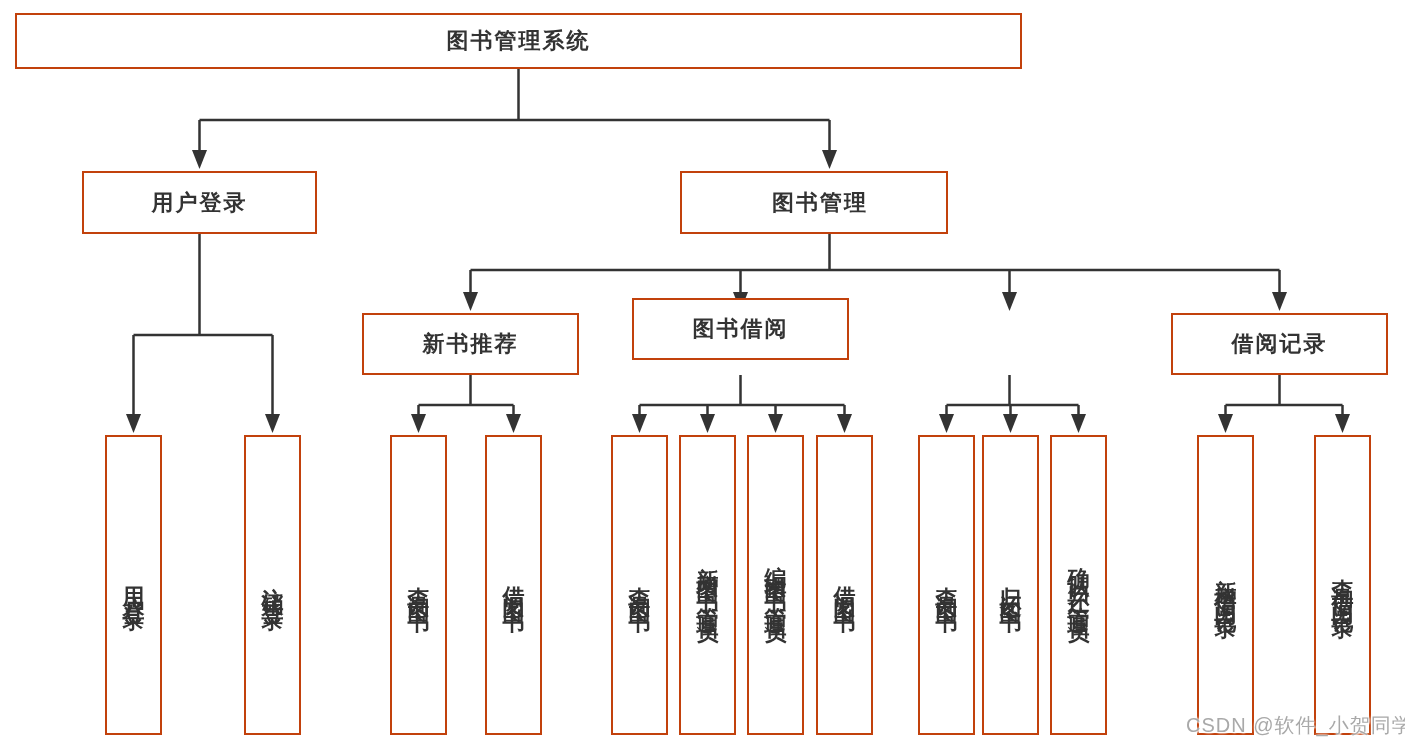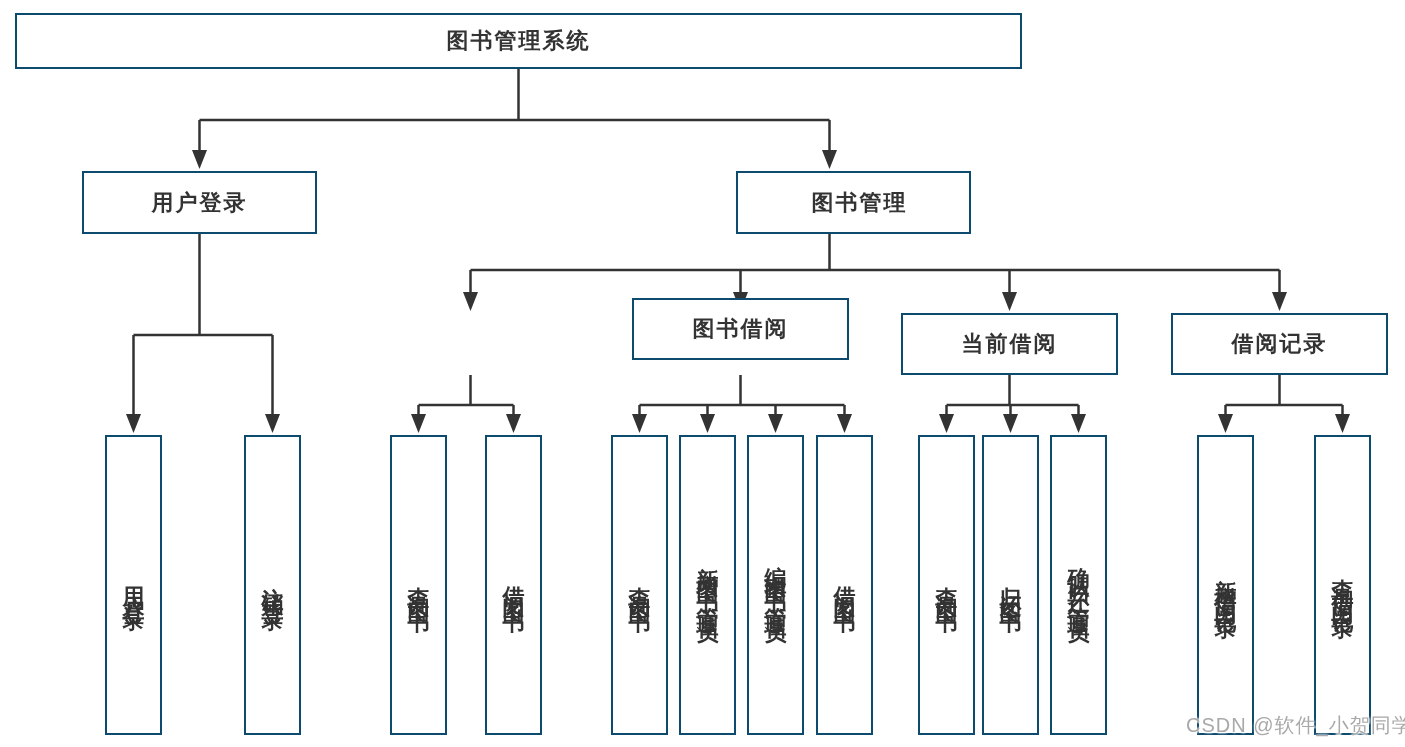--- a/index.html
+++ b/index.html
@@ -17,21 +17,21 @@
   }
   .connectors {
     position: absolute;
     left: 0;
     top: 0;
     z-index: 1;
   }
   .box {
     position: absolute;
     box-sizing: border-box;
-    border: 2px solid #0c4a6e;
+    border: 2px solid #c2410c;
     background: #ffffff;
     display: flex;
     align-items: center;
     justify-content: center;
     z-index: 2;
   }
   .hlabel {
     font-size: 22px;
     font-weight: 600;
     color: #333333;
@@ -44,21 +44,21 @@
     font-size: 22px;
     font-weight: 600;
     color: #333333;
     letter-spacing: 8px;
     line-height: 1;
     white-space: nowrap;
   }
   
   .n-root            { left: 15px;   top: 13px;  width: 1007px; height: 56px; }
   .n-user-login      { left: 82px;   top: 171px; width: 235px;  height: 63px; }
-  .n-book-mgmt       { left: 736px;  top: 171px; width: 235px;  height: 63px; padding-left: 12px; }
+  .n-book-mgmt       { left: 680px;  top: 171px; width: 268px;  height: 63px; padding-left: 12px; }
   .n-new-books       { left: 362px;  top: 313px; width: 217px;  height: 62px; }
   .n-book-borrow     { left: 632px;  top: 298px; width: 217px;  height: 62px; }
   .n-current-borrow  { left: 901px;  top: 313px; width: 217px;  height: 62px; }
   .n-borrow-records  { left: 1171px; top: 313px; width: 217px;  height: 62px; }
   .leaf { top: 435px; width: 57px; height: 300px; }
   .l-1  { left: 105px; }
   .l-2  { left: 244px; }
   .l-3  { left: 390px; }
   .l-4  { left: 485px; }
   .l-5  { left: 611px; }
@@ -132,26 +132,26 @@
     <span class="hlabel">图书管理系统</span>
   </div>
 
   <div class="box n-user-login">
     <span class="hlabel">用户登录</span>
   </div>
   <div class="box n-book-mgmt">
     <span class="hlabel">图书管理</span>
   </div>
 
+  <div class="box n-new-books">
+    <span class="hlabel">新书推荐</span>
+  </div>
   <div class="box n-book-borrow">
     <span class="hlabel">图书借阅</span>
   </div>
-  <div class="box n-current-borrow">
-    <span class="hlabel">当前借阅</span>
-  </div>
   <div class="box n-borrow-records">
     <span class="hlabel">借阅记录</span>
   </div>
 
   <div class="box leaf l-1">
     <span class="vlabel">用户登录</span>
   </div>
   <div class="box leaf l-2">
     <span class="vlabel">注销登录</span>
   </div>

